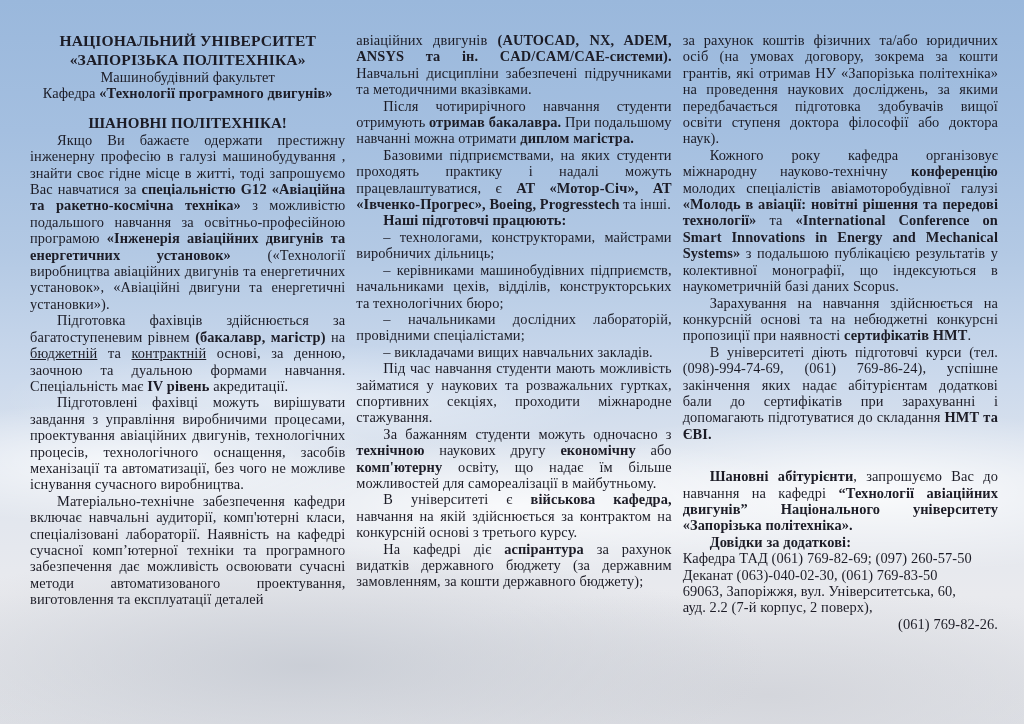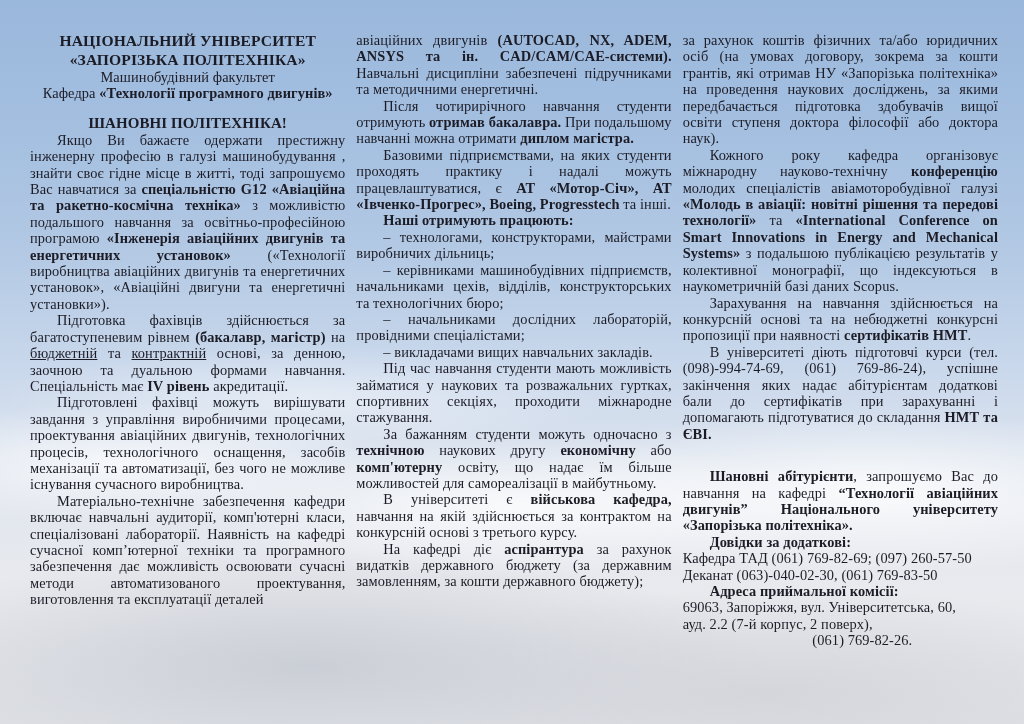--- a/index.html
+++ b/index.html
@@ -27,21 +27,21 @@
   .col { flex:1 1 0; min-width:0; }
 
   .block {
     font-size:14.4px; line-height:16.4px; color:#1c1c26;
     text-align:justify;
     letter-spacing:.1px;
   }
   .block.indent { text-indent:27px; }
   .align-center { text-align:center; text-indent:0; }
   .align-left  { text-align:left; }
-  .hang { padding-left:44px; text-align:center; }
+  .hang { padding-left:44px; text-align:right; }
   .title { font-size:15.6px; line-height:18.5px; }
   .greet { font-size:15px; line-height:18px; }
   .b { font-weight:bold; }
   .u { text-decoration:underline; }
   .spacer { width:100%; }
 </style>
 </head>
 <body>
 
 <div class="page" style="color: rgb(28, 28, 38);">
@@ -52,42 +52,41 @@
         <div class="block align-center"><span>Машинобудівний факультет</span></div>
         <div class="block align-center"><span>Кафедра </span><span class="b">«Технології програмного двигунів»</span></div>
         <div class="spacer" style="height: 12px;"></div>
         <div class="block align-center greet"><span class="b">ШАНОВНІ ПОЛІТЕХНІКА!</span></div>
         <div class="block indent"><span>Якщо Ви бажаєте одержати престижну інженерну професію в галузі машинобудування , знайти своє гідне місце в житті, тоді запрошуємо Вас навчатися за </span><span class="b">спеціальністю G12 «Авіаційна та ракетно-космічна техніка»</span><span> з можливістю подальшого навчання за освітньо-професійною програмою </span><span class="b">«Інженерія авіаційних двигунів та енергетичних установок»</span><span> («Технології виробництва авіаційних двигунів та енергетичних установок», «Авіаційні двигуни та енергетичні установки»).</span></div>
         <div class="block indent"><span>Підготовка фахівців здійснюється за багатоступеневим рівнем </span><span class="b">(бакалавр, магістр)</span><span> на </span><span class="u">бюджетній</span><span> та </span><span class="u">контрактній</span><span> основі, за денною, заочною та дуальною формами навчання. Спеціальність має </span><span class="b">IV рівень</span><span> акредитації.</span></div>
         <div class="block indent"><span>Підготовлені фахівці можуть вирішувати завдання з управління виробничими процесами, проектування авіаційних двигунів, технологічних процесів, технологічного оснащення, засобів механізації та автоматизації, без чого не можливе існування сучасного виробництва.</span></div>
         <div class="block indent"><span>Матеріально-технічне забезпечення кафедри включає навчальні аудиторії, комп'ютерні класи, спеціалізовані лабораторії. Наявність на кафедрі сучасної комп’ютерної техніки та програмного забезпечення дає можливість освоювати сучасні методи автоматизованого проектування, виготовлення та експлуатації деталей</span></div>
       </div>
     <div class="col">
-        <div class="block"><span>авіаційних двигунів </span><span class="b">(AUTOCAD, NX, ADEM, ANSYS та ін. CAD/CAM/CAE-системи).</span><span> Навчальні дисципліни забезпечені підручниками та методичними енергетичні.</span></div>
+        <div class="block"><span>авіаційних двигунів </span><span class="b">(AUTOCAD, NX, ADEM, ANSYS та ін. CAD/CAM/CAE-системи).</span><span> Навчальні дисципліни забезпечені підручниками та методичними вказівками.</span></div>
         <div class="block indent"><span>Після чотирирічного навчання студенти отримують </span><span class="b">отримав бакалавра.</span><span> При подальшому навчанні можна отримати </span><span class="b">диплом магістра.</span></div>
         <div class="block indent"><span>Базовими підприємствами, на яких студенти проходять практику і надалі можуть працевлаштуватися, є </span><span class="b">АТ «Мотор-Січ», АТ «Івченко-Прогрес», Boeing, Progresstech</span><span> та інші.</span></div>
-        <div class="block indent"><span class="b">Наші отримують працюють:</span></div>
+        <div class="block indent"><span class="b">Наші підготовчі працюють:</span></div>
         <div class="block indent"><span>– технологами, конструкторами, майстрами виробничих дільниць;</span></div>
         <div class="block indent"><span>– керівниками машинобудівних підприємств, начальниками цехів, відділів, конструкторських та технологічних бюро;</span></div>
         <div class="block indent"><span>– начальниками дослідних лабораторій, провідними спеціалістами;</span></div>
         <div class="block indent"><span>– викладачами вищих навчальних закладів.</span></div>
         <div class="block indent"><span>Під час навчання студенти мають можливість займатися у наукових та розважальних гуртках, спортивних секціях, проходити міжнародне стажування.</span></div>
         <div class="block indent"><span>За бажанням студенти можуть одночасно з </span><span class="b">технічною</span><span> наукових другу </span><span class="b">економічну</span><span> або </span><span class="b">комп'ютерну</span><span> освіту, що надає їм більше можливостей для самореалізації в майбутньому.</span></div>
         <div class="block indent"><span>В університеті є </span><span class="b">військова кафедра,</span><span> навчання на якій здійснюється за контрактом на конкурсній основі з третього курсу.</span></div>
         <div class="block indent"><span>На кафедрі діє </span><span class="b">аспірантура</span><span> за рахунок видатків державного бюджету (за державним замовленням, за кошти державного бюджету);</span></div>
       </div>
     <div class="col">
         <div class="block"><span>за рахунок коштів фізичних та/або юридичних осіб (на умовах договору, зокрема за кошти грантів, які отримав НУ «Запорізька політехніка» на проведення наукових досліджень, за якими передбачається підготовка здобувачів вищої освіти ступеня доктора філософії або доктора наук).</span></div>
         <div class="block indent"><span>Кожного року кафедра організовує міжнародну науково-технічну </span><span class="b">конференцію</span><span> молодих спеціалістів авіамоторобудівної галузі </span><span class="b">«Молодь в авіації: новітні рішення та передові технології»</span><span> та </span><span class="b">«International Conference on Smart Innovations in Energy and Mechanical Systems»</span><span> з подальшою публікацією результатів у колективної монографії, що індексуються в наукометричній базі даних Scopus.</span></div>
         <div class="block indent"><span>Зарахування на навчання здійснюється на конкурсній основі та на небюджетні конкурсні пропозиції при наявності </span><span class="b">сертифікатів НМТ</span><span>.</span></div>
         <div class="block indent"><span>В університеті діють підготовчі курси (тел. (098)-994-74-69, (061) 769-86-24), успішне закінчення яких надає абітурієнтам додаткові бали до сертифікатів при зарахуванні і допомагають підготуватися до складання </span><span class="b">НМТ та ЄВІ.</span></div>
         <div class="spacer" style="height: 26px;"></div>
         <div class="block indent"><span class="b">Шановні абітурієнти</span><span>, запрошуємо Вас до навчання на кафедрі </span><span class="b">“Технології авіаційних двигунів” Національного університету «Запорізька політехніка».</span></div>
         <div class="block indent align-left"><span class="b">Довідки за додаткові:</span></div>
         <div class="block align-left"><span>Кафедра ТАД (061) 769-82-69; (097) 260-57-50</span></div>
         <div class="block align-left"><span>Деканат (063)-040-02-30, (061) 769-83-50</span></div>
-        <div class="block indent align-left"><span class="b">Адреса приймальної комісії:</span></div>
         <div class="block align-left"><span>69063, Запоріжжя, вул. Університетська, 60,</span></div>
         <div class="block align-left"><span>ауд. 2.2 (7-й корпус, 2 поверх),</span></div>
         <div class="block align-left hang"><span>(061) 769-82-26.</span></div>
       </div>
   </div>
 </div>
 
 </body></html>

